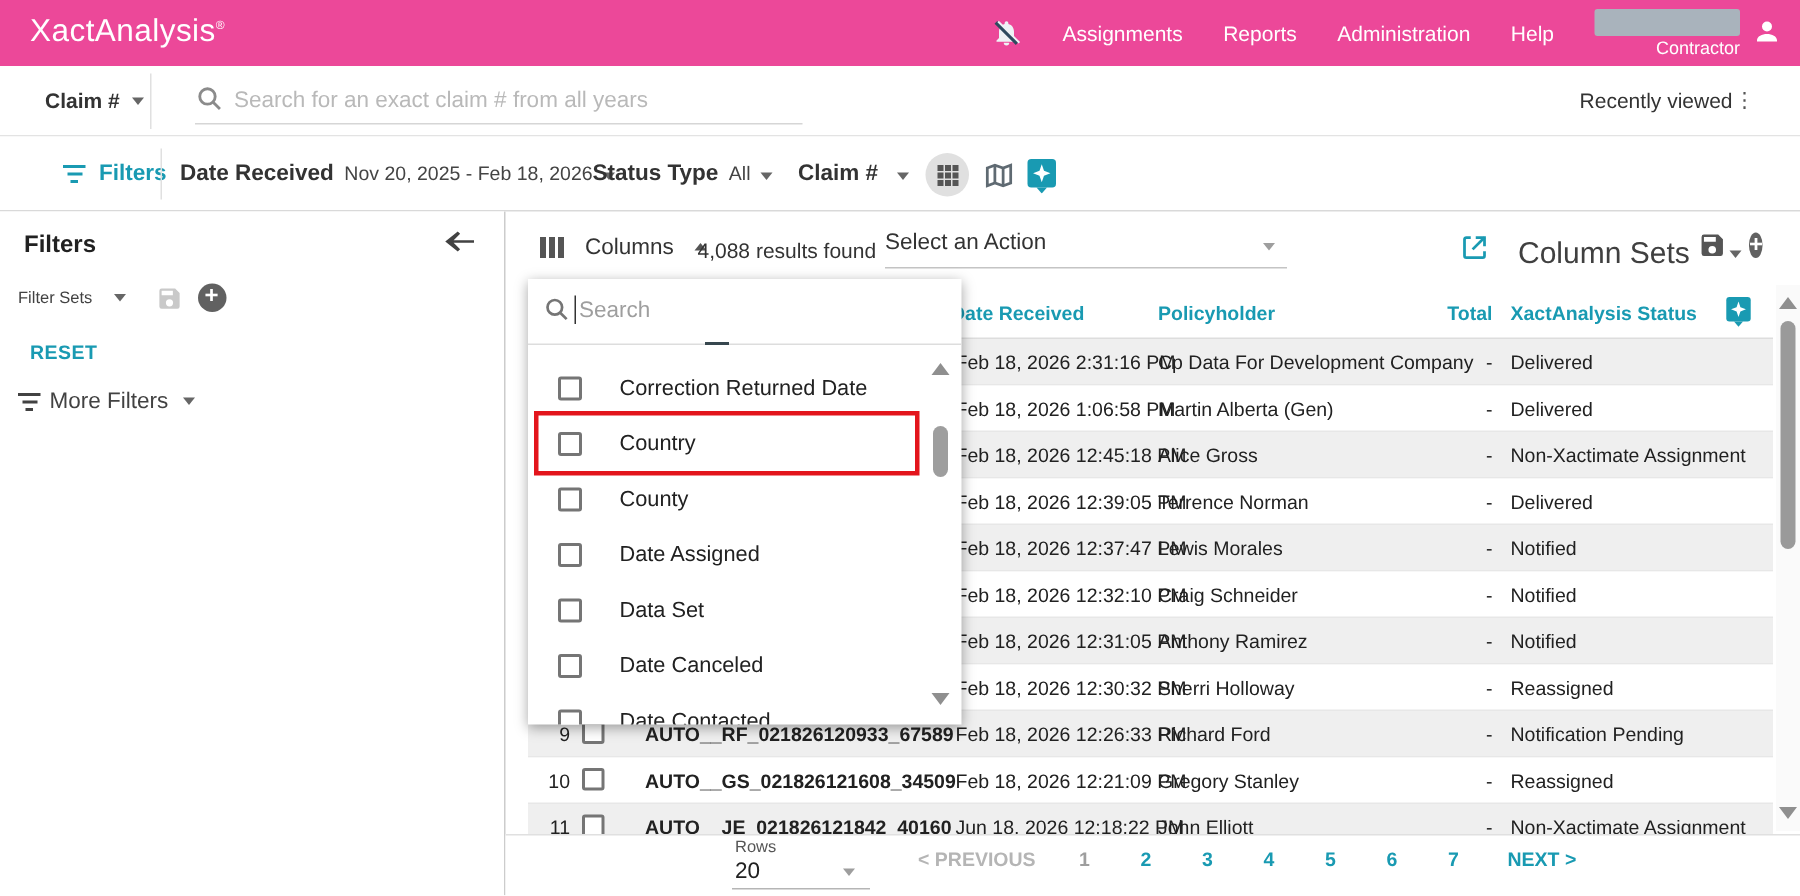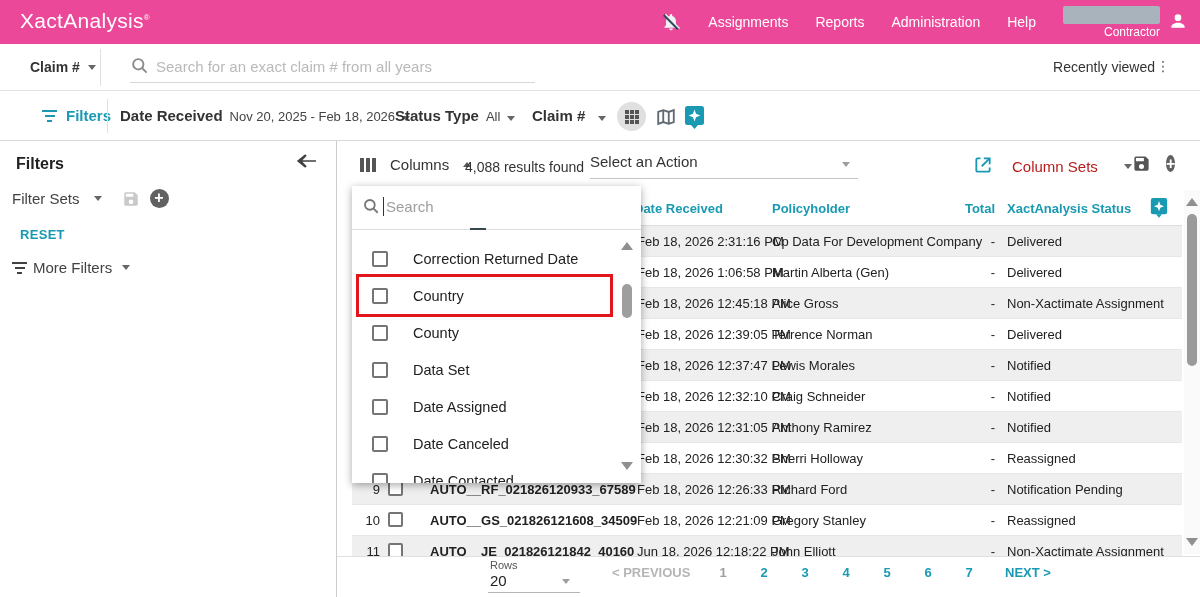--- a/index.html
+++ b/index.html
@@ -40,39 +40,39 @@
   .gridglyph { display:grid; grid-template-columns:repeat(3,4px); grid-template-rows:repeat(3,4px); gap:1px; }
   .gridglyph i { background:#555; }
   .map-btn { position:absolute; left:655px; top:106px; cursor:pointer; }
   .badge-btn { position:absolute; left:684px; top:105px; cursor:pointer; }
 
   
   .sidebar { position:absolute; left:0; top:141px; width:337px; height:456px; background:#fff; border-right:1px solid #ccc; }
   .sb-title { position:absolute; left:16px; top:14px; font-size:16px; font-weight:bold; color:#212121; }
   .sb-collapse { position:absolute; right:20px; top:12px; cursor:pointer; }
   .sb-filtersets { position:absolute; left:12px; top:48px; display:flex; align-items:center; gap:10px; }
-  .sb-filtersets .lbl { font-size:15px; color:#424242; cursor:pointer; }
+  .sb-filtersets .lbl { font-size:11px; color:#424242; cursor:pointer; }
   .sb-reset { position:absolute; left:20px; top:86px; font-size:13px; font-weight:bold; color:#199ab2; cursor:pointer; letter-spacing:.3px; }
   .sb-more { position:absolute; left:12px; top:118px; display:flex; align-items:center; gap:6px; cursor:pointer; }
   .sb-more .lbl { font-size:15px; color:#424242; }
 
   
   .main { position:absolute; left:337px; top:141px; width:863px; height:456px; overflow:hidden; }
 
   .toolbar { position:absolute; left:0; top:0; width:863px; height:45px; }
   .cols-btn { position:absolute; left:23px; top:15px; display:flex; align-items:center; gap:14px; cursor:pointer; }
   .cols-icon { display:flex; gap:2px; } .cols-icon i { width:4px; height:14px; background:#555; }
   .cols-label { font-size:15px; color:#333; }
   .results { position:absolute; left:128px; top:18px; font-size:14px; color:#333; }
   .action-select { position:absolute; left:253px; top:12px; width:268px; border-bottom:1px solid #c4c4c4; height:26px; cursor:pointer; }
   .action-select .val { font-size:15px; color:#333; }
   .action-select .caret { position:absolute; right:8px; top:9px; }
   .ext-btn { position:absolute; left:636px; top:14px; cursor:pointer; }
   .colsets-btn { position:absolute; left:675px; top:17px; display:flex; align-items:center; gap:26px; cursor:pointer; }
-  .colsets-btn .lbl { font-size:15px; color:#b91c1c; }
+  .colsets-btn .lbl { font-size:20px; color:#404040; }
   .save-btn { position:absolute; left:795px; top:13px; cursor:pointer; }
   .plus-btn { position:absolute; left:829px; top:13px; cursor:pointer; }
   .plus-circle { width:20px; height:20px; border-radius:50%; background:#616161; color:#fff; font-size:16px; line-height:19px; text-align:center; font-weight:bold; }
   .plus-circle.sm { width:19px; height:19px; line-height:18px; }
 
   
   .table { position:absolute; left:15px; top:51px; width:830px; }
   .thead { position:relative; height:34px; background:#fff; border-bottom:1px solid #ddd; }
   .th { position:absolute; top:9px; font-size:13px; font-weight:bold; color:#199ab2; cursor:pointer; white-space:nowrap; }
   .th-date { left:282px; } .th-holder { left:420px; } .th-total { left:595px; width:48px; text-align:right; } .th-status { left:655px; }
@@ -430,25 +430,25 @@
           <div class="pitem hl">
             <span class="box"></span>
             <span class="lbl">Country</span>
           </div>
           <div class="pitem">
             <span class="box"></span>
             <span class="lbl">County</span>
           </div>
           <div class="pitem">
             <span class="box"></span>
+            <span class="lbl">Date Assigned</span>
+          </div>
+          <div class="pitem">
+            <span class="box"></span>
             <span class="lbl">Data Set</span>
-          </div>
-          <div class="pitem">
-            <span class="box"></span>
-            <span class="lbl">Date Assigned</span>
           </div>
           <div class="pitem">
             <span class="box"></span>
             <span class="lbl">Date Canceled</span>
           </div>
           <div class="pitem">
             <span class="box"></span>
             <span class="lbl">Date Contacted</span>
           </div>
         </div>

